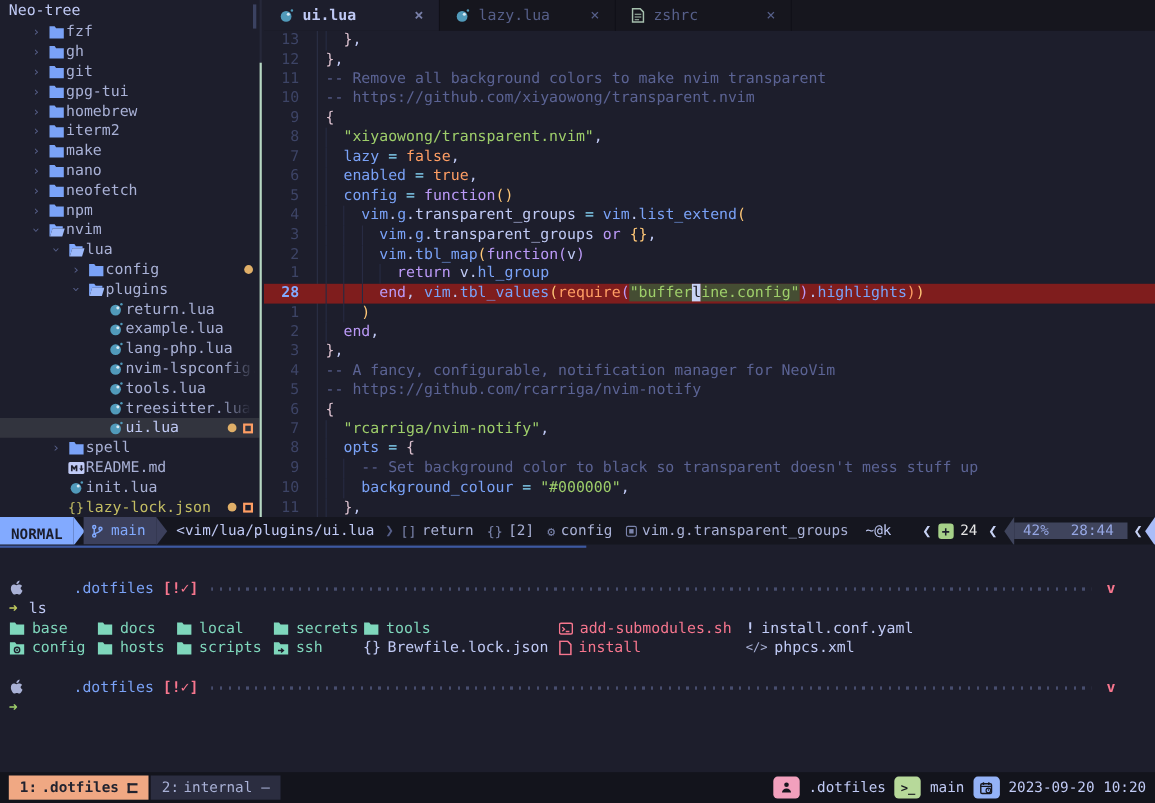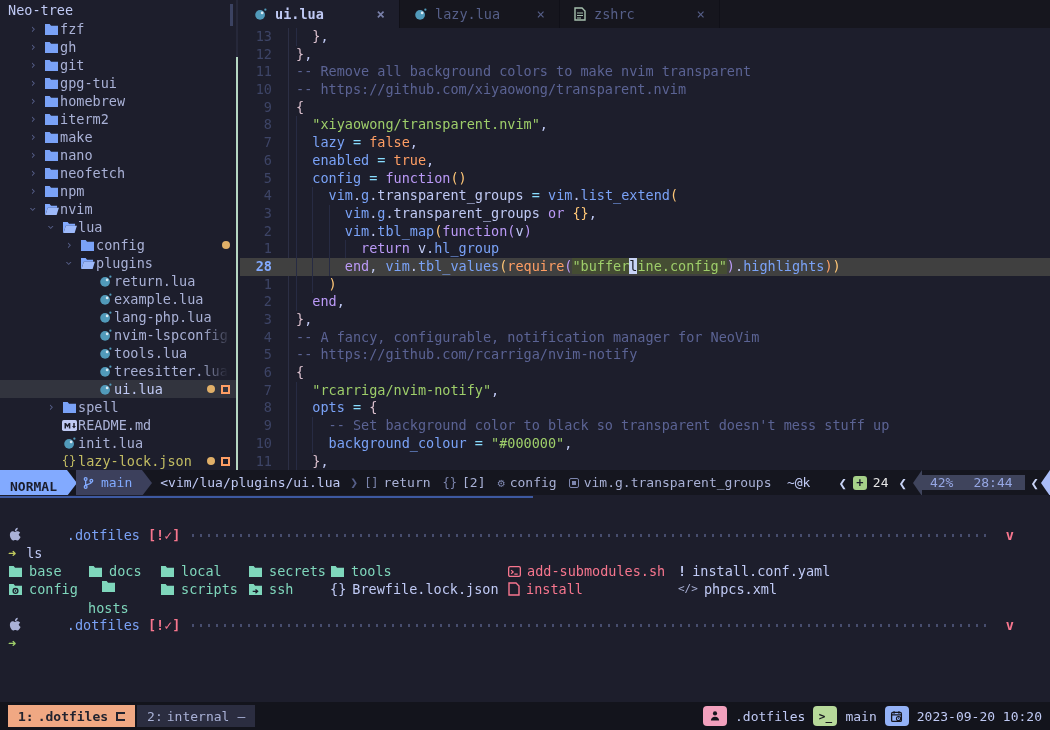--- a/index.html
+++ b/index.html
@@ -31,21 +31,21 @@
   #editor { position:absolute; left:240px; top:0; width:810px; height:470px; }
   #tabline { height:28px; background:#16161e; display:flex; align-items:stretch; }
   .tab { display:flex; align-items:center; gap:8px; padding:0 14px; width:160px; border-right:1px solid #101018; color:#565f89; }
   .tab .tab-label { flex:1; }
   .tab.active { background:#1d1e2c; color:#c0caf5; font-weight:bold; }
   .tab-close { color:#565f89; font-size:14px; cursor:pointer; }
   .tab.active .tab-close { color:#787fa8; }
   #codewrap { position:relative; height:442px; overflow:hidden; }
   #codewrap::before { content:""; position:absolute; left:48px; top:0; width:1px; height:442px; background:#2c2f45; }
   .crow { position:relative; height:17.7px; line-height:17.7px; display:flex; white-space:pre; }
-  .crow.cur { background:#404040; }
+  .crow.cur { background:#7f1d1d; }
   .ln { width:40px; flex:none; text-align:right; padding-right:8px; color:#3d4466; }
   .crow.cur .ln { color:#82aaff; font-weight:bold; }
   .lt { padding-left:16px; }
   .ind { display:inline-block; width:2ch; border-left:1px solid #272b43; }
   .s-fg{color:#c0caf5} .s-com{color:#5b6394} .s-str{color:#9ece6a}
   .s-kw{color:#bb9af7} .s-b{color:#7aa2f7} .s-o{color:#ff9e64}
   .s-y{color:#ffc777} .s-op{color:#89ddff} .s-pu{color:#bb9af7}
   .s-br{color:#dbc0ce}
   .s-strh{color:#9ece6a;background:#454d33}
   .s-cur{color:#16161e;background:#c8d3f5}
@@ -512,21 +512,21 @@
           </svg></span><span>secrets</span></span><span class="ls-entry ls-dir" style="left: 322px;"><span class="ls-ico"><svg xmlns="http://www.w3.org/2000/svg" width="15" height="13" viewBox="0 0 16 14">
             <path fill="#7fd7bc" d="M1 1h5l1.5 2H15v10H1z"></path>
           </svg></span><span>tools</span></span><span class="ls-entry ls-exe" style="left: 500px;"><span class="ls-ico"><svg xmlns="http://www.w3.org/2000/svg" width="13" height="13" viewBox="0 0 14 14">
             <rect x="0.7" y="1.7" width="12.6" height="10.6" rx="1.5" fill="none" stroke="#f7768e" stroke-width="1.4"></rect>
             <path d="M3.4 5.5 5.6 7.5 3.4 9.5M6.8 9.8h3.6" stroke="#f7768e" stroke-width="1.3" fill="none"></path>
           </svg></span><span>add-submodules.sh</span></span><span class="ls-entry ls-file" style="left: 670px;"><span class="ls-ico" style="color: rgb(192, 202, 245); font-weight: bold;">!</span><span>install.conf.yaml</span></span></div>
   <div class="trow" style="top:580px" id="ls-row-1"><span class="ls-entry ls-dir" style="left: 0px;"><span class="ls-ico"><svg xmlns="http://www.w3.org/2000/svg" width="15" height="13" viewBox="0 0 16 14">
             <path fill="#7fd7bc" d="M1 1h5l1.5 2H15v10H1z"></path>
             <circle cx="8" cy="8.5" r="2.6" fill="none" stroke="#1d1e2c" stroke-width="1.4"></circle>
             <circle cx="8" cy="8.5" r="0.9" fill="#1d1e2c"></circle>
-          </svg></span><span>config</span></span><span class="ls-entry ls-dir" style="left: 80px; flex-direction: column;"><span class="ls-ico"><svg xmlns="http://www.w3.org/2000/svg" width="15" height="13" viewBox="0 0 16 14">
+          </svg></span><span>config</span></span><span class="ls-entry ls-dir" style="left: 80px;"><span class="ls-ico"><svg xmlns="http://www.w3.org/2000/svg" width="15" height="13" viewBox="0 0 16 14">
             <path fill="#7fd7bc" d="M1 1h5l1.5 2H15v10H1z"></path>
           </svg></span><span>hosts</span></span><span class="ls-entry ls-dir" style="left: 152px;"><span class="ls-ico"><svg xmlns="http://www.w3.org/2000/svg" width="15" height="13" viewBox="0 0 16 14">
             <path fill="#7fd7bc" d="M1 1h5l1.5 2H15v10H1z"></path>
           </svg></span><span>scripts</span></span><span class="ls-entry ls-dir" style="left: 240px;"><span class="ls-ico"><svg xmlns="http://www.w3.org/2000/svg" width="15" height="13" viewBox="0 0 16 14">
             <path fill="#7fd7bc" d="M1 1h5l1.5 2H15v10H1z"></path>
             <path d="M5 9h5m-2-2 2.3 2L8 11" stroke="#1d1e2c" stroke-width="1.4" fill="none"></path>
           </svg></span><span>ssh</span></span><span class="ls-entry ls-file" style="left: 322px;"><span class="ls-ico" style="color: rgb(192, 202, 245);">{}</span><span>Brewfile.lock.json</span></span><span class="ls-entry ls-exe" style="left: 500px;"><span class="ls-ico"><svg xmlns="http://www.w3.org/2000/svg" width="12" height="14" viewBox="0 0 12 14">
             <path d="M1 1h7l3 3v9H1z" fill="none" stroke="#f7768e" stroke-width="1.4"></path>
           </svg></span><span>install</span></span><span class="ls-entry ls-file" style="left: 670px;"><span class="ls-ico" style="color: rgb(169, 177, 214); font-size: 11px;">&lt;/&gt;</span><span>phpcs.xml</span></span></div>
 

